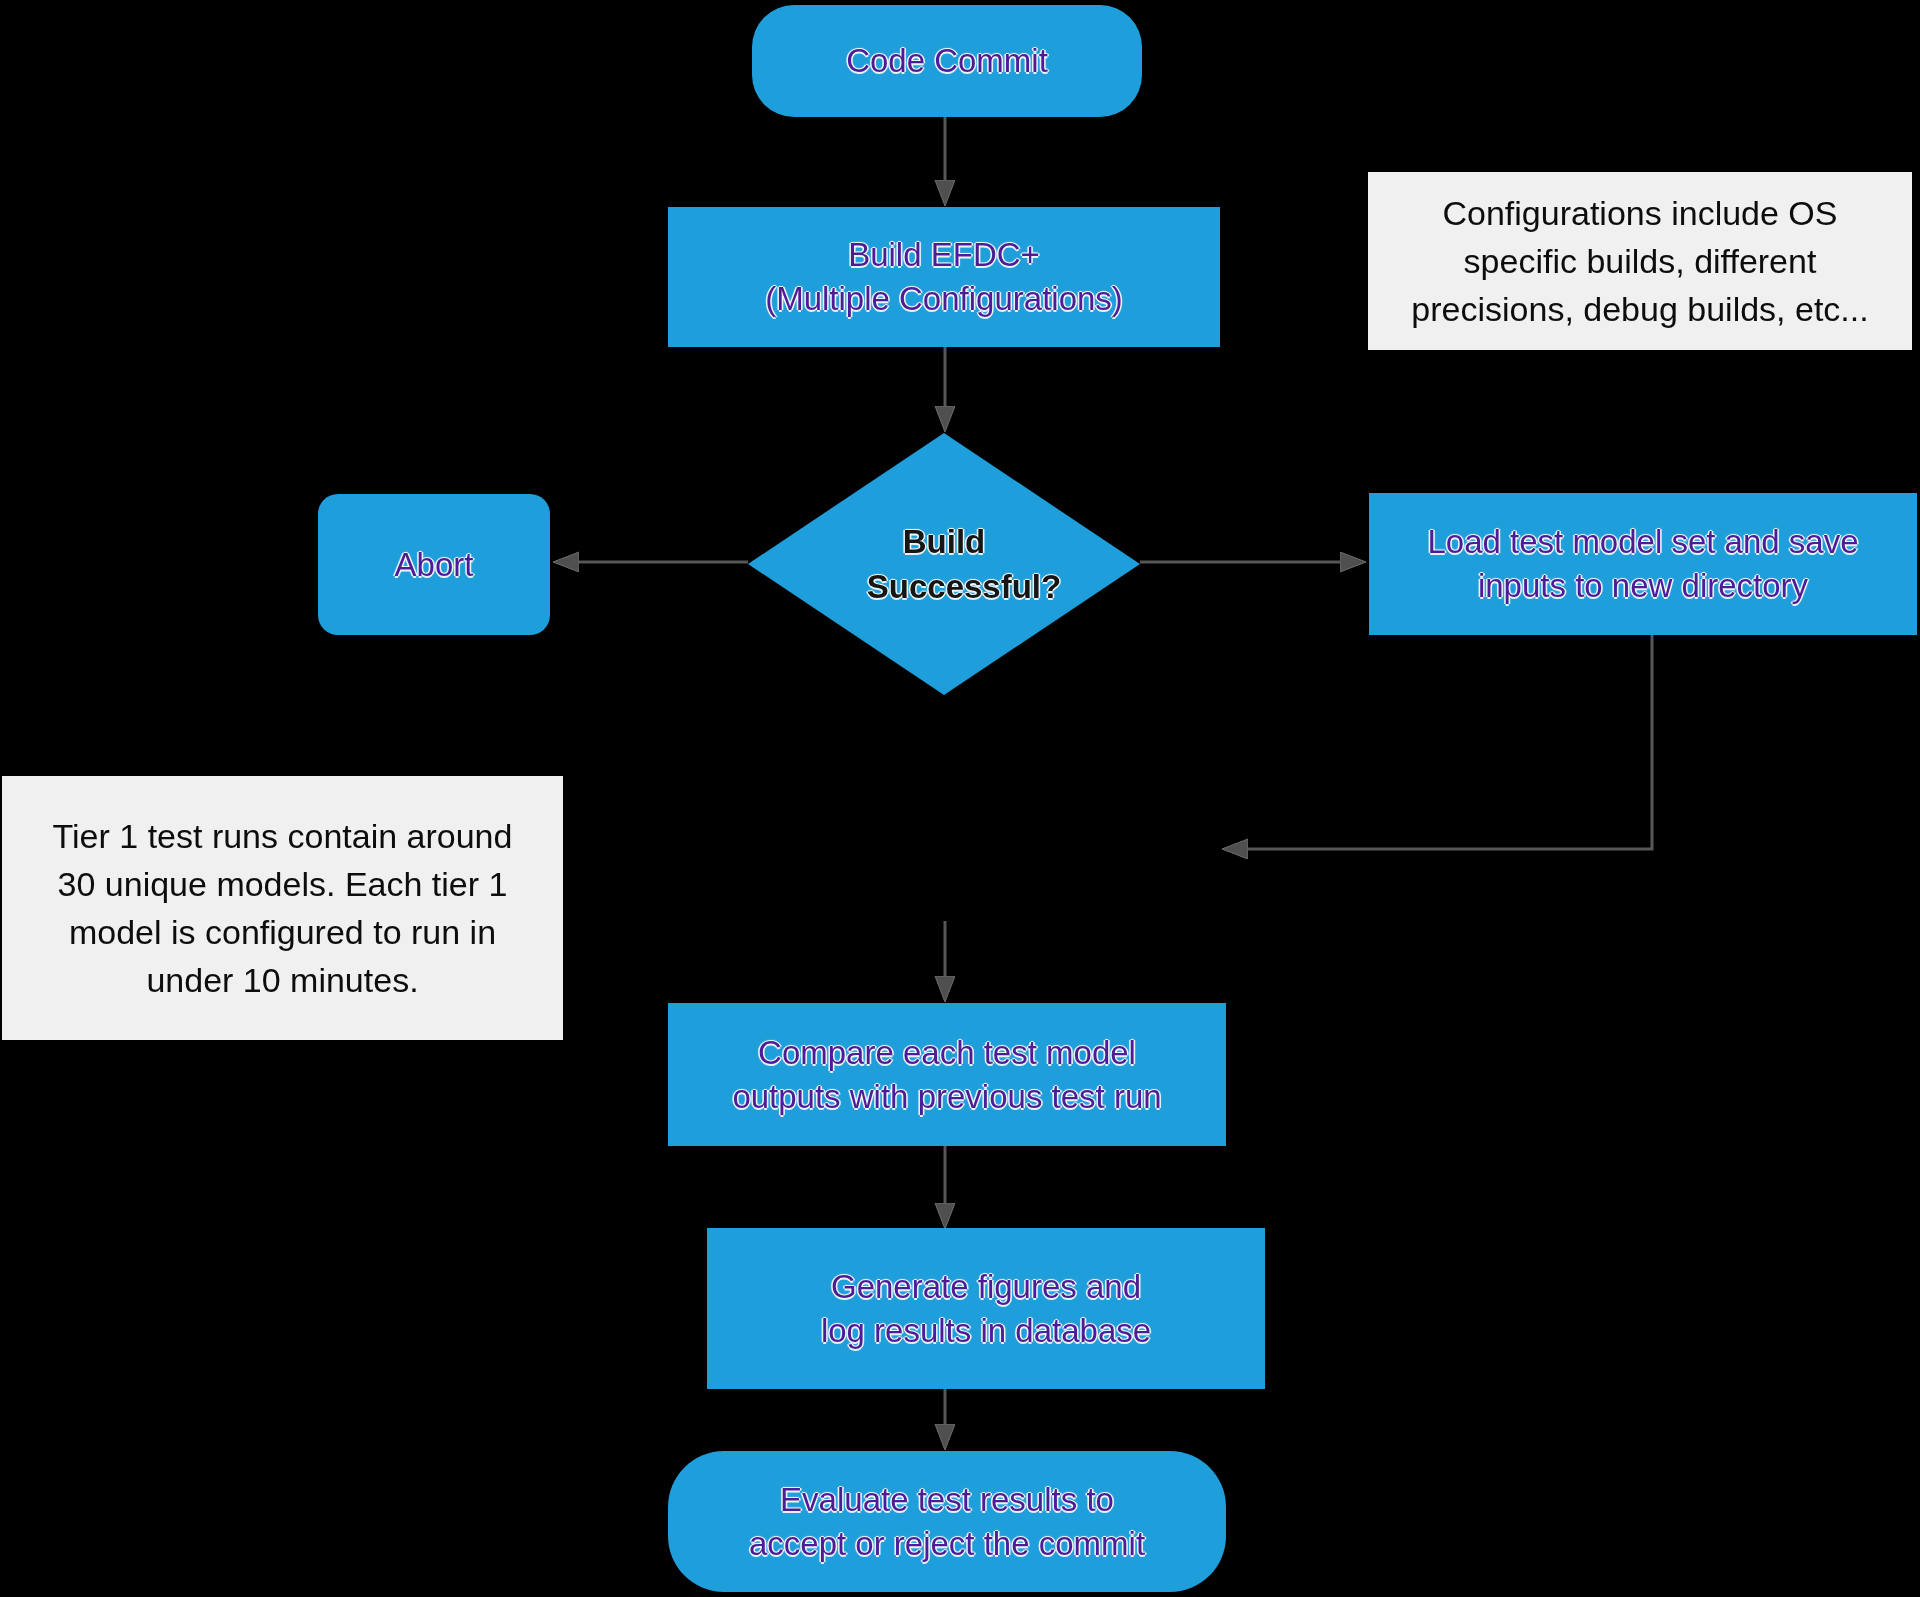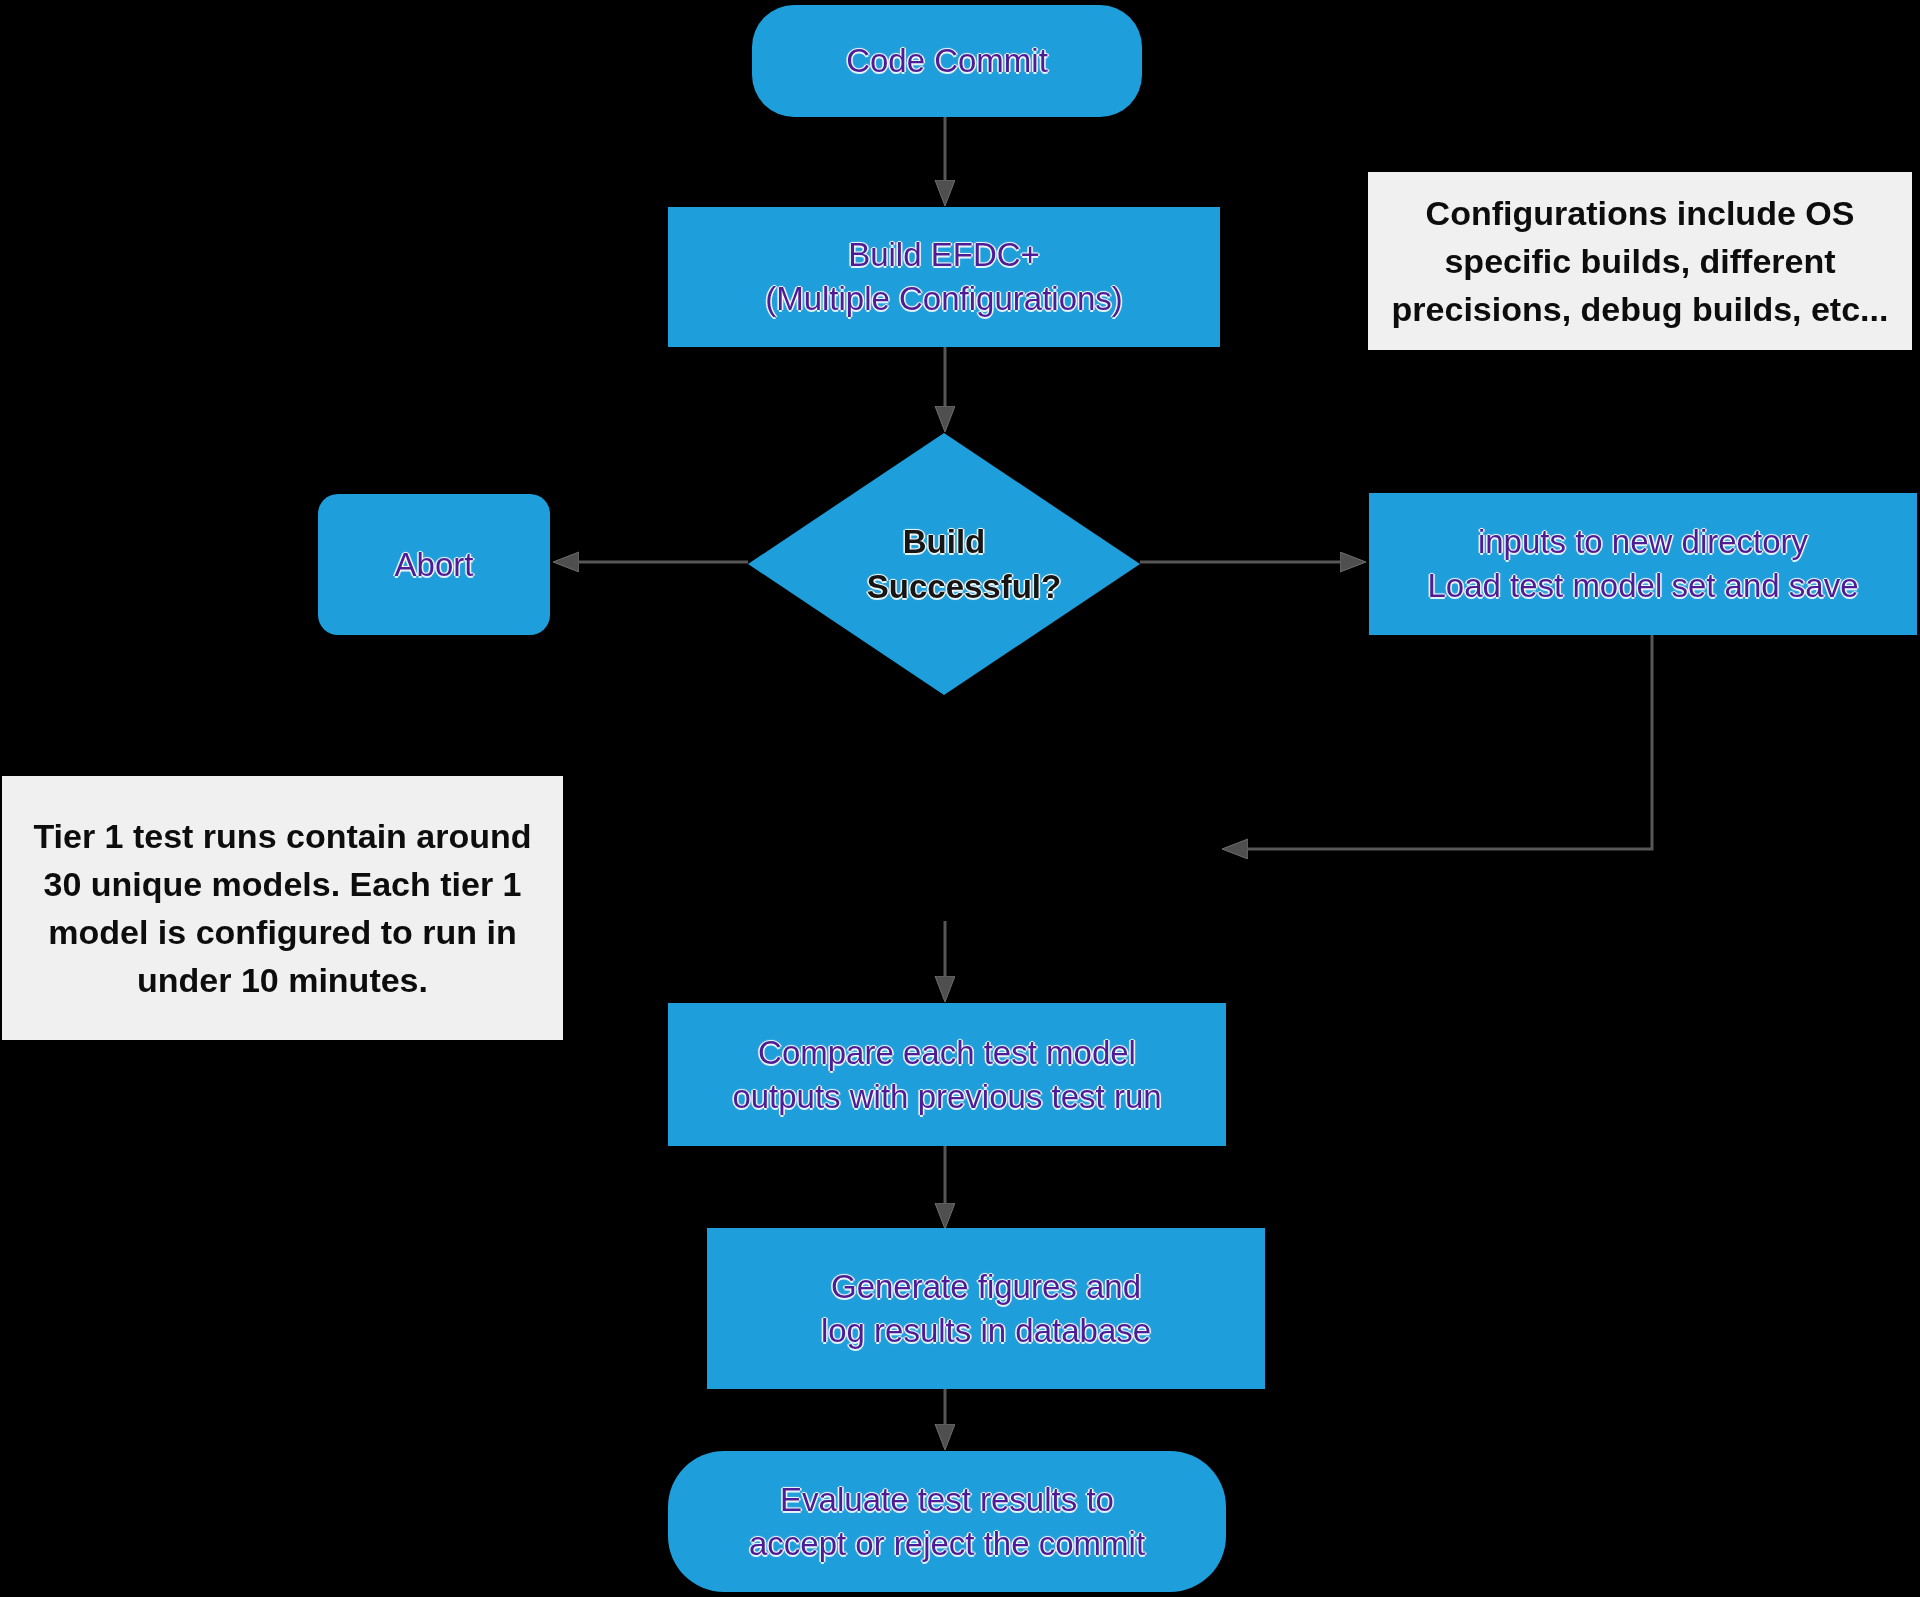--- a/index.html
+++ b/index.html
@@ -64,21 +64,20 @@
     background: var(--note-bg, #F0F0F0);
     color: #0d0d0d;
     display: flex;
     flex-direction: column;
     align-items: center;
     justify-content: center;
     text-align: center;
     font-size: 34px;
     line-height: 48px;
     box-sizing: border-box;
-    font-weight: bold;
   }
   .note .txt { white-space: nowrap; }
 
   
   #n-code      { left: 752px;  top: 5px;    width: 390px; height: 112px; }
   #n-build     { left: 668px;  top: 207px;  width: 552px; height: 140px; }
   #note-config { left: 1368px; top: 172px;  width: 544px; height: 178px; }
   #n-decision  { left: 748px;  top: 433px;  width: 392px; height: 262px; }
   #n-abort     { left: 318px;  top: 494px;  width: 232px; height: 141px; }
   #n-load      { left: 1369px; top: 493px;  width: 548px; height: 142px; }
@@ -132,22 +131,22 @@
       <span class="txt node-halo" style="text-shadow:-1.5px 0 0 rgba(255,255,255,.85),1.5px 0 0 rgba(255,255,255,.85),0 -1.5px 0 rgba(255,255,255,.85),0 1.5px 0 rgba(255,255,255,.85),0 0 3px rgba(255,255,255,.7);">Build</span>
       <span class="txt" style="text-shadow:-1.5px 0 0 rgba(255,255,255,.85),1.5px 0 0 rgba(255,255,255,.85),0 -1.5px 0 rgba(255,255,255,.85),0 1.5px 0 rgba(255,255,255,.85),0 0 3px rgba(255,255,255,.7);margin-left:40px;">Successful?</span>
     </div>
   </div>
 
   <div id="n-abort" class="node abort-box">
     <span class="txt">Abort</span>
   </div>
 
   <div id="n-load" class="node">
+    <span class="txt">Load test model set and save</span>
     <span class="txt">inputs to new directory</span>
-    <span class="txt">Load test model set and save</span>
   </div>
 
 
   <div id="note-tier" class="note">
     <span class="txt">Tier 1 test runs contain around</span>
     <span class="txt">30 unique models. Each tier 1</span>
     <span class="txt">model is configured to run in</span>
     <span class="txt">under 10 minutes.</span>
   </div>
 

